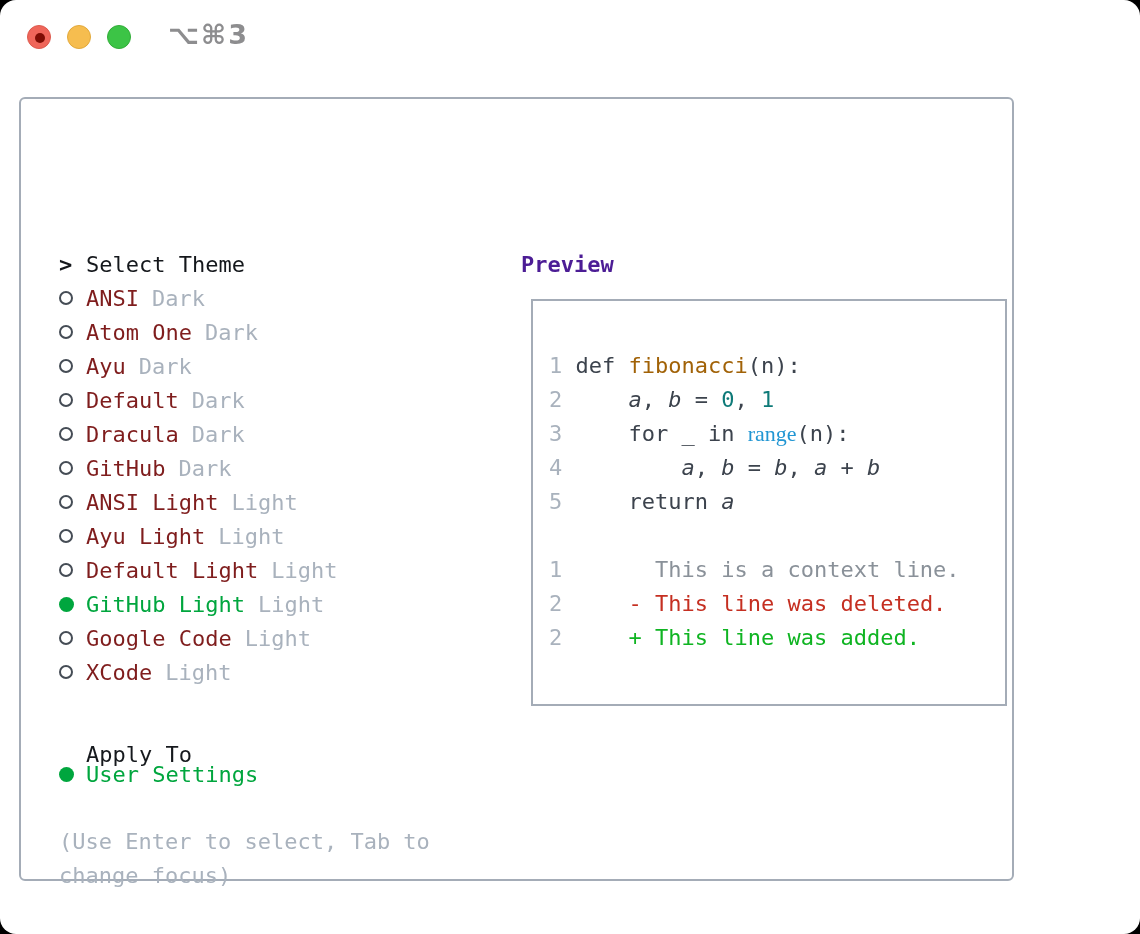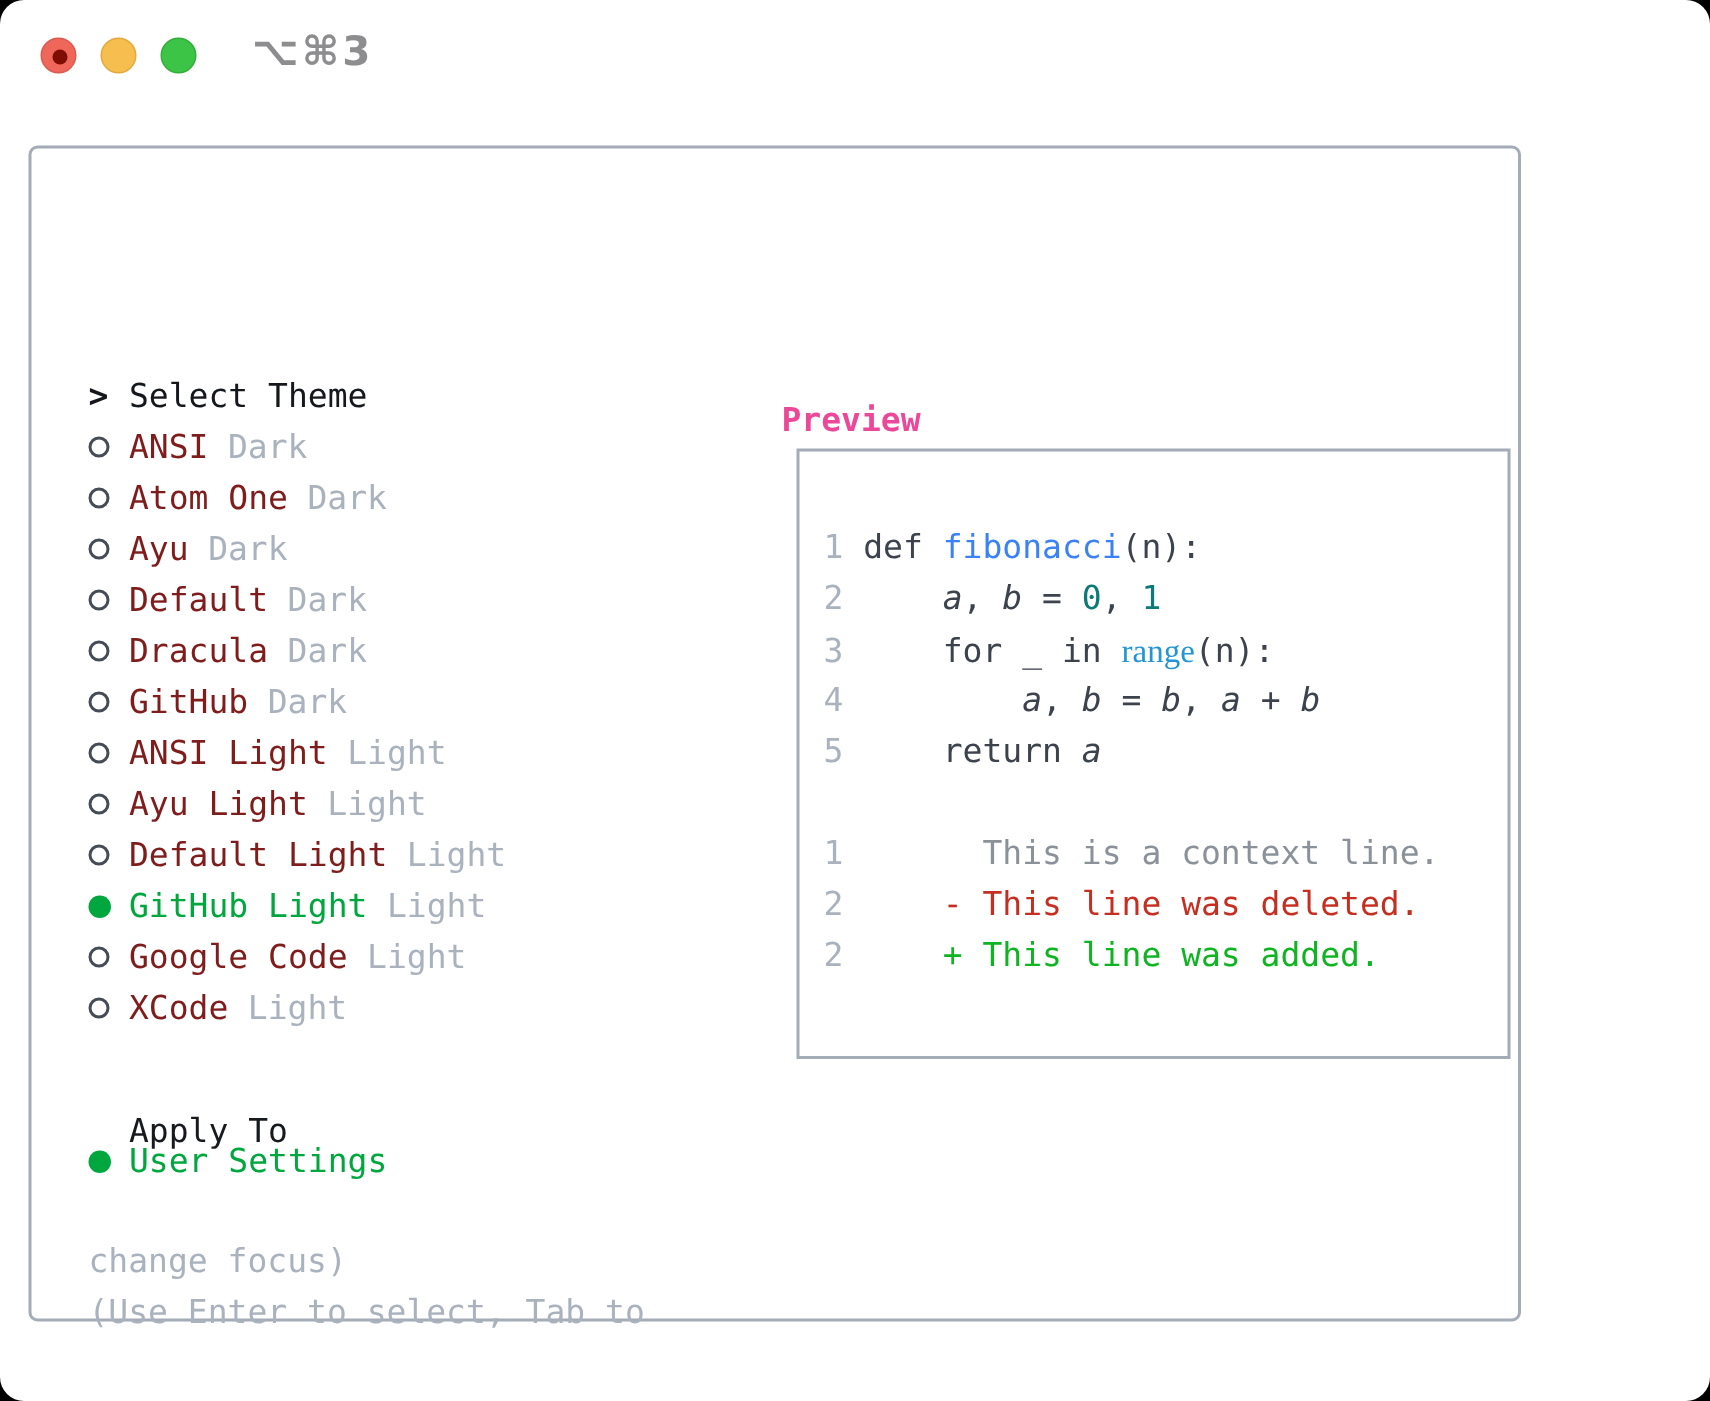--- a/index.html
+++ b/index.html
@@ -46,31 +46,31 @@
   .plain-title{color:#16191d;margin-top:29px;}
   .name{color:#7f1d1d;}
   .row.selected .name{color:#00a63e;}
   .tag{color:#a9b2bd;margin-left:13px;}
   .spacer{height:34px;}
   .hint{font-size:22px;line-height:34px;color:#a9b2bd;white-space:pre;}
   
   .preview-title{
     position:absolute;left:500px;top:148px;height:34px;
     display:flex;align-items:center;
-    font-size:22px;font-weight:bold;color:#ec4899;margin-top:16px;
+    font-size:22px;font-weight:bold;color:#4c1d95;
   }
   .preview-box{
     position:absolute;left:510px;top:200px;width:476px;height:407px;
     border:2px solid #a4acb7;box-sizing:border-box;background:#fff;
   }
   .code{position:absolute;left:16px;top:48px;}
   .code-line{height:34px;line-height:34px;font-size:22px;white-space:pre;}
   .seg-lnum{color:#a9b2bd;}
   .seg-code{color:#3c434d;}
-  .seg-func{color:#3b82f6;}
+  .seg-func{color:#a16207;}
   .seg-num{color:#0e7a78;}
   .seg-builtin{color:#2196d3;font-family:Liberation Serif, serif;}
   .seg-var{color:#3c434d;font-style:italic;}
   .seg-context{color:#8a9199;}
   .seg-deleted{color:#c52f21;}
   .seg-added{color:#0fb422;}
 </style>
 </head>
 <body>
 
@@ -112,22 +112,22 @@
       <div class="row">
         <span class="marker"></span>
         <span class="plain-title">Apply To</span>
       </div>
       <div id="apply-list">
           <div class="row selected"><span class="marker"><span class="dotsel"></span></span><span class="name">User Settings</span></div>
         </div>
 
       <div class="spacer"></div>
 
+      <div class="hint">(Use Enter to select, Tab to</div>
       <div class="hint">change focus)</div>
-      <div class="hint">(Use Enter to select, Tab to</div>
     </div>
 
     <div class="preview-title">Preview</div>
 
     <div class="preview-box">
       <div class="code" id="code">
           <div class="code-line"><span class="seg-lnum">1</span><span class="seg-code"> def </span><span class="seg-func">fibonacci</span><span class="seg-code">(n):</span></div>
           <div class="code-line"><span class="seg-lnum">2</span><span class="seg-code">     </span><span class="seg-var">a</span><span class="seg-code">, </span><span class="seg-var">b</span><span class="seg-code"> = </span><span class="seg-num">0</span><span class="seg-code">, </span><span class="seg-num">1</span></div>
           <div class="code-line"><span class="seg-lnum">3</span><span class="seg-code">     for _ in </span><span class="seg-builtin">range</span><span class="seg-code">(n):</span></div>
           <div class="code-line"><span class="seg-lnum">4</span><span class="seg-code">         </span><span class="seg-var">a</span><span class="seg-code">, </span><span class="seg-var">b</span><span class="seg-code"> = </span><span class="seg-var">b</span><span class="seg-code">, </span><span class="seg-var">a</span><span class="seg-code"> + </span><span class="seg-var">b</span></div>

